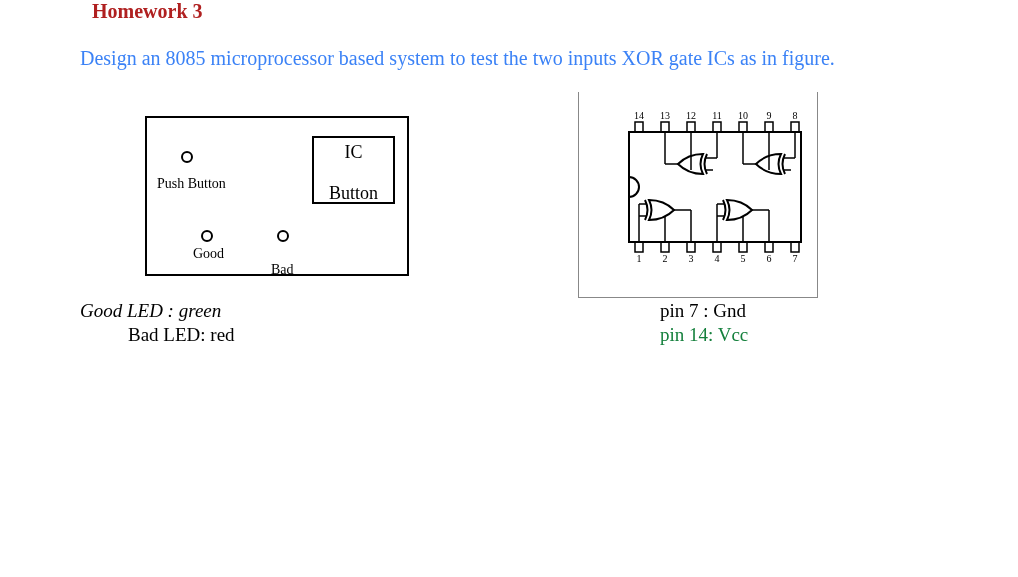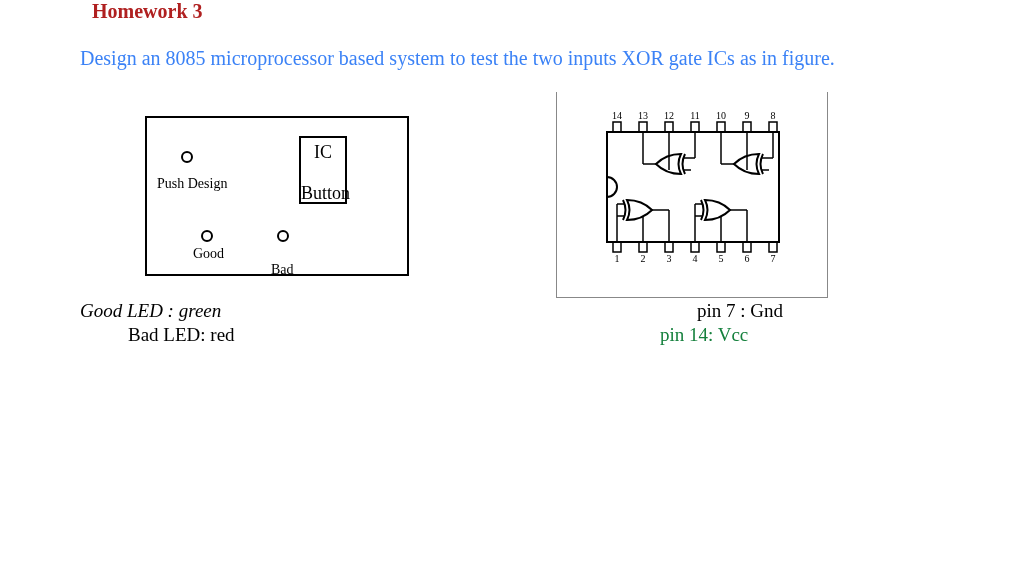--- a/index.html
+++ b/index.html
@@ -81,23 +81,23 @@
     }
     .bad-label {
       position: absolute;
       left: 124px;
       top: 144px;
       font-size: 14px;
       color: #000000;
     }
     .ic-box {
       position: absolute;
-      left: 152px;
+      left: 165px;
       top: 18px;
-      width: 48px;
+      width: 83px;
       height: 68px;
       border: 2px solid #000000;
       text-align: center;
     }
     .ic-label {
       font-size: 18px;
       padding-top: 4px;
       color: #000000;
     }
     .socket-label {
@@ -116,53 +116,52 @@
     .bad-led-text {
       position: absolute;
       left: 80px;
       top: 324px;
       font-size: 19px;
       color: #000000;
       margin-left: 48px;
     }
     .ic-diagram {
       position: absolute;
-      left: 556px;
+      left: 578px;
       top: 92px;
-      width: 272px;
+      width: 240px;
       height: 206px;
       border: 1px solid #888888;
       border-top: none;
       background: #ffffff;
     }
     .pin7-text {
       position: absolute;
       left: 660px;
       top: 300px;
       font-size: 19px;
       color: #000000;
-      margin-left: 37px;
     }
     .pin14-text {
       position: absolute;
       left: 660px;
       top: 324px;
       font-size: 19px;
       color: #15803d;
     }
   </style>
 </head>
 <body>
 
 <div class="page-title">Homework 3</div>
 <div class="description">Design an 8085 microprocessor based system to test the two inputs XOR gate ICs as in figure.</div>
 
 <div class="panel-box">
   <div class="push-button-circle"></div>
-  <div class="push-button-label">Push Design</div>
+  <div class="push-button-label">Push Button</div>
 
   <div class="ic-box">
     <div class="ic-label">IC</div>
     <div class="socket-label">Button</div>
   </div>
 
   <div class="good-circle"></div>
   <div class="good-label">Good</div>
 
   <div class="bad-circle"></div>

